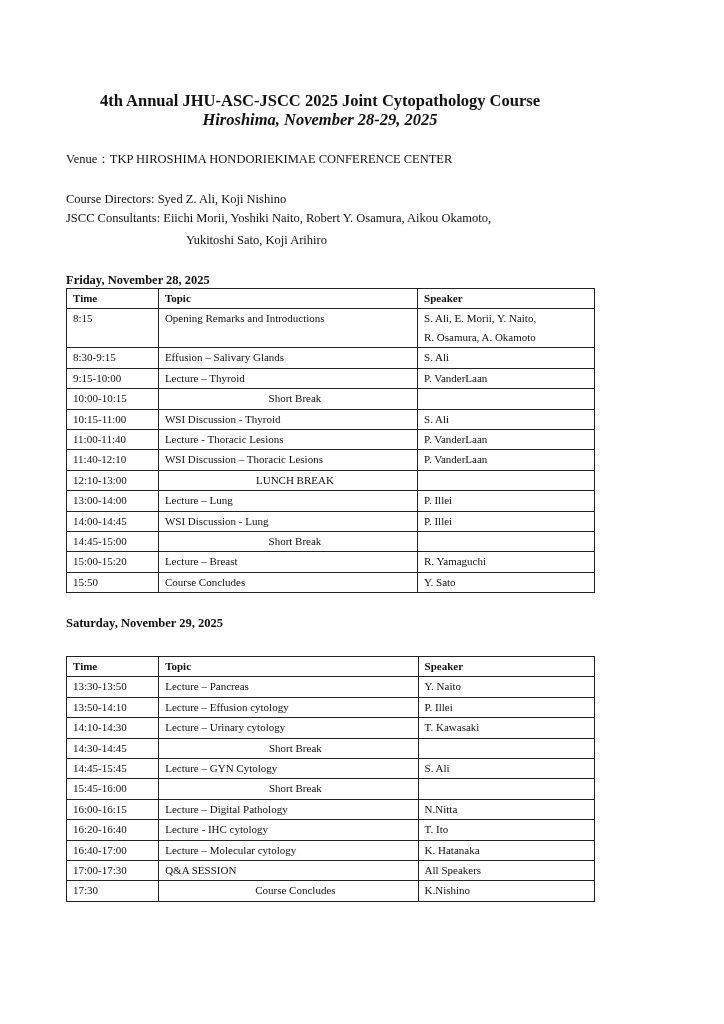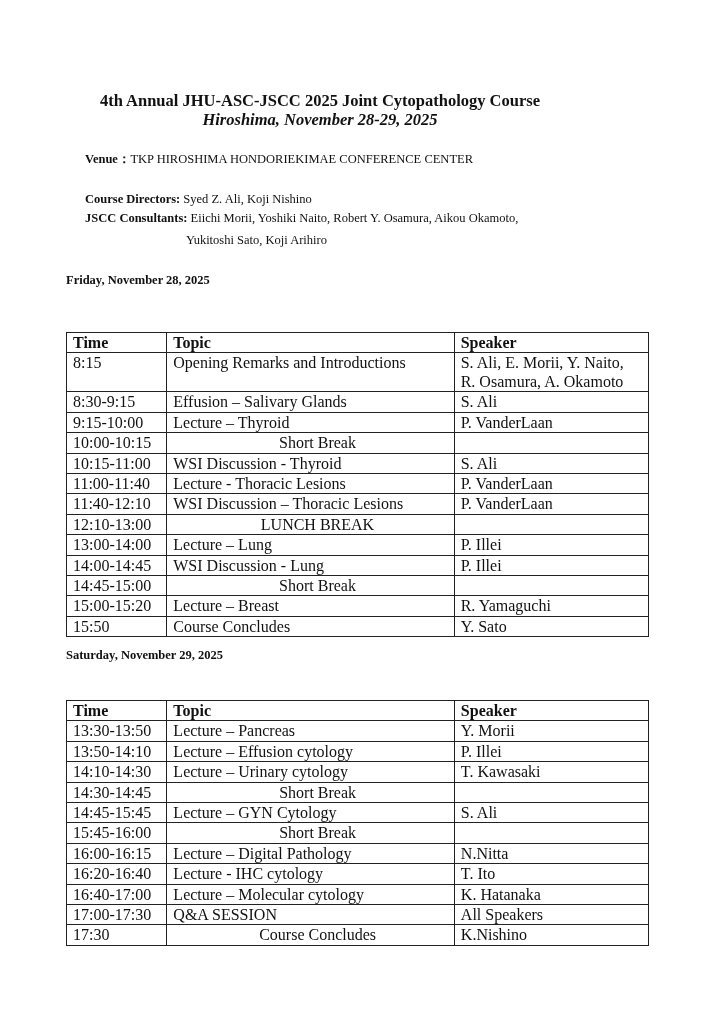--- a/index.html
+++ b/index.html
@@ -2,29 +2,29 @@
 <html><head>
 <meta charset="utf-8">
 <style>
   html, body { margin: 0; padding: 0; background: #ffffff; }
   body { width: 724px; height: 1024px; position: relative; overflow: hidden;
          font-family: "Liberation Serif", "DejaVu Serif", serif; color: #111; }
   .title { position: absolute; left: 0; width: 640px; text-align: center; font-weight: bold; font-size: 16.5px; }
   .t1 { top: 91px; }
   .t2 { top: 110px; font-style: italic; }
   .line { position: absolute; left: 66px; font-size: 12.5px; white-space: nowrap; }
-  .lbl { font-weight: bold; margin-left: 19px; }
+  .lbl { font-weight: normal; }
   .venue { top: 151px; }
   .dirs { top: 192px; }
   .cons { top: 211px; }
   .cons2 { position: absolute; left: 186px; top: 233px; font-size: 12.5px; }
   .dayhead { position: absolute; left: 66px; font-weight: bold; font-size: 12.5px; }
   .d1 { top: 273px; }
-  .d2 { top: 648px; }
-  table.sched { position: absolute; left: 66px; width: 583px; border-collapse: collapse; font-size: 16px; margin-top: 44px; }
+  .d2 { top: 616px; }
+  table.sched { position: absolute; left: 66px; width: 529px; border-collapse: collapse; font-size: 11px; }
   table.sched td, table.sched th { border: 1.3px solid #222; padding: 0 0 0 6px; height: 19.4px; line-height: 19px; text-align: left; vertical-align: top; }
   table.sched th { font-weight: bold; }
   table.sched td.c { text-align: center; padding-left: 14px; }
   .tb1 { top: 288px; }
   .tb2 { top: 656px; }
   col.c1 { width: 102px; }
   col.c2 { width: 294px; }
   col.c3 { width: 198px; }
   .two { display: block; }
 </style>
@@ -146,21 +146,21 @@
     <tr>
       <th>Time</th>
       <th>Topic</th>
       <th>Speaker</th>
     </tr>
   </thead>
   <tbody id="tbody-1">
       <tr>
         <td>13:30-13:50</td>
         <td>Lecture – Pancreas</td>
-        <td>Y. Morii</td>
+        <td>Y. Naito</td>
       </tr>
       <tr>
         <td>13:50-14:10</td>
         <td>Lecture – Effusion cytology</td>
         <td>P. Illei</td>
       </tr>
       <tr>
         <td>14:10-14:30</td>
         <td>Lecture – Urinary  cytology</td>
         <td>T. Kawasaki</td>

